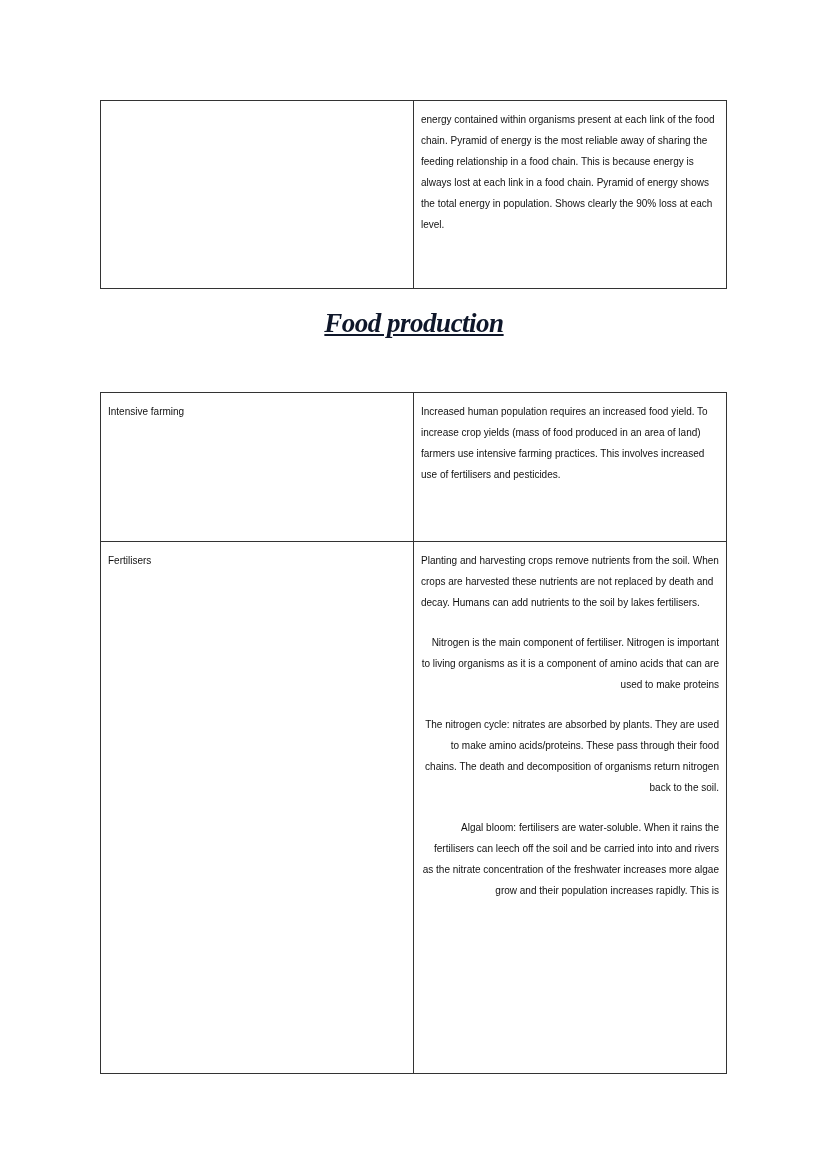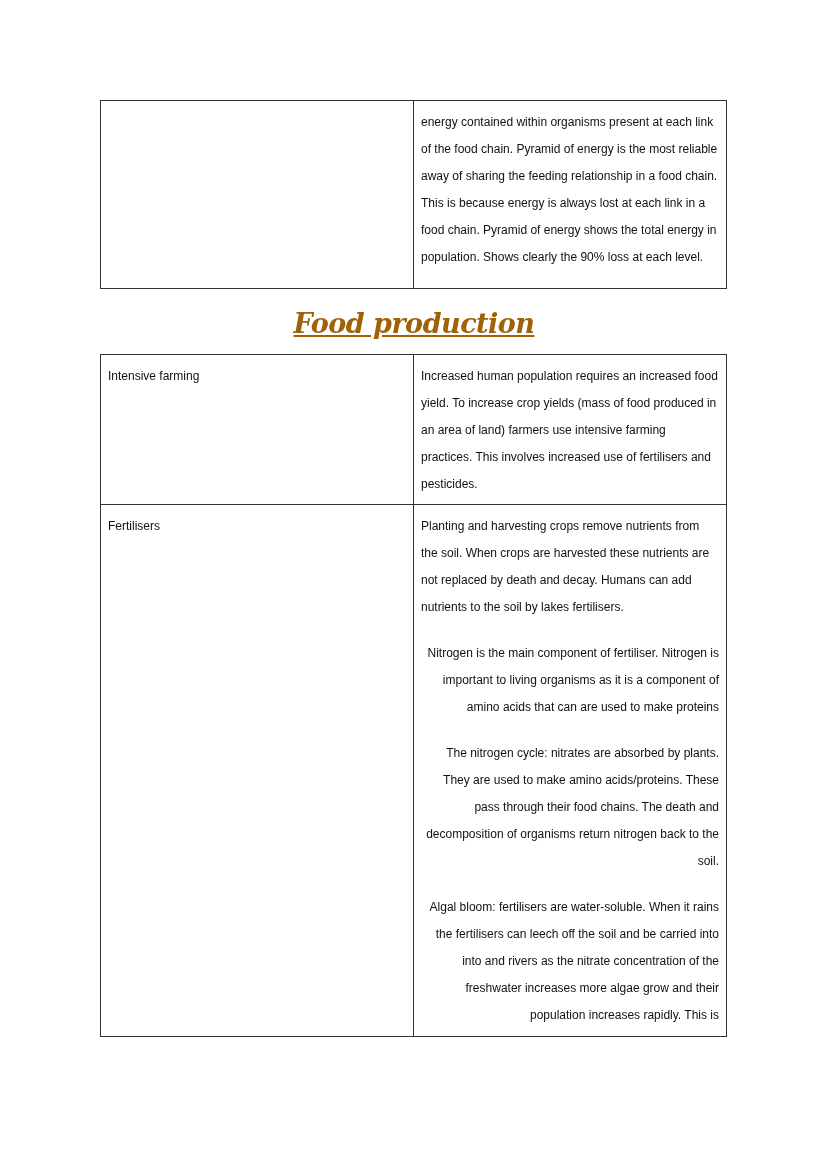--- a/index.html
+++ b/index.html
@@ -1,47 +1,47 @@
 <!DOCTYPE html>
 <html><head>
 <meta charset="utf-8">
 <style>
   html, body { margin: 0; padding: 0; background: #ffffff; }
   body { width: 828px; height: 1169px; position: relative; overflow: hidden;
          font-family: "Liberation Sans", sans-serif; color: #111; }
   table { border-collapse: collapse; position: absolute; left: 100px; width: 627px; table-layout: fixed; }
-  td { border: 1.5px solid #333; vertical-align: top; font-size: 12px; line-height: 27px; padding: 7px 7px 6px 7px; }
+  td { border: 1.5px solid #333; vertical-align: top; font-size: 10px; line-height: 21px; padding: 7px 7px 6px 7px; }
   td.c1 { width: 298px; }
   td.c2 { width: 298px; }
   .para { margin: 0; }
   .para + .para { margin-top: 19px; text-align: right; }
   #t1 { top: 100px; }
   #t1 td { height: 173px; padding-top: 8px; }
   #heading { position: absolute; top: 308px; left: 0; width: 828px; text-align: center;
              font-family: "DejaVu Serif", serif; font-style: italic; font-weight: bold;
              font-size: 27px; color: #ee1111; text-decoration: underline; letter-spacing: -0.5px; }
-  #t2 { top: 354px; border-radius: 29px; }
+  #t2 { top: 392px; border-radius: 29px; }
   #t2 tr.r1 td { height: 134px; padding-top: 8px; }
   #t2 tr.r2 td { height: 517px; padding-top: 8px; }
 </style>
 </head>
 <body>
 
 <table id="t1">
   <tbody>
       <tr>
     <td class="c1"></td>
     <td class="c2">
       <p class="para">energy contained within organisms present at each link of the food chain. Pyramid of energy is the  most reliable away of sharing the feeding relationship in a food chain. This is because energy is always lost at each link in a food chain. Pyramid of energy shows the total energy in population. Shows clearly the 90% loss at each level.</p>
     </td>
   </tr>
 </tbody>
   </table>
 
-<div id="heading" style="color: #a16207;">Food production</div>
+<div id="heading" style="color: #0f172a; font-family: Liberation Serif, serif;">Food production</div>
 
 <table id="t2">
   <tbody>
       <tr class="r1">
     <td class="c1">Intensive farming</td>
     <td class="c2">
       <p class="para">Increased human population requires an increased food yield. To increase crop yields (mass of food produced in an area of land) farmers use intensive farming practices. This involves increased use of fertilisers and pesticides.</p>
     </td>
   </tr>
   <tr class="r2">

